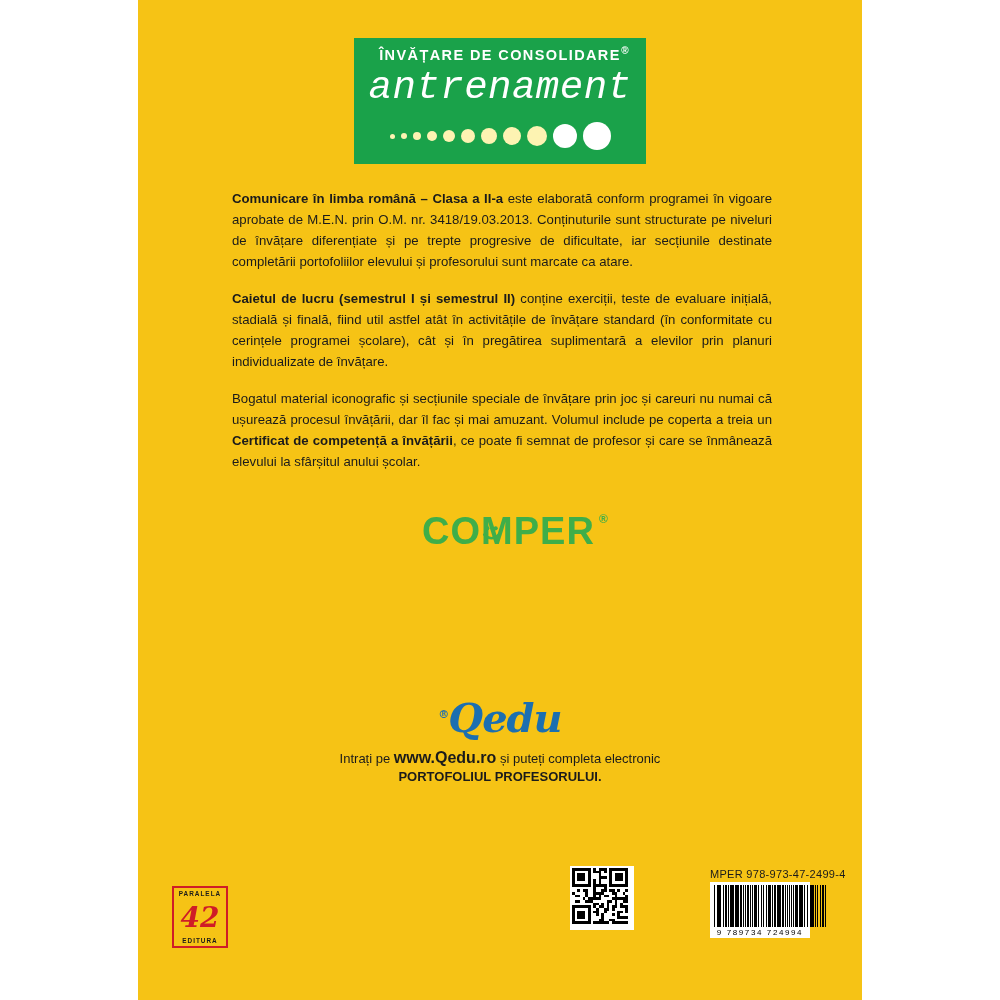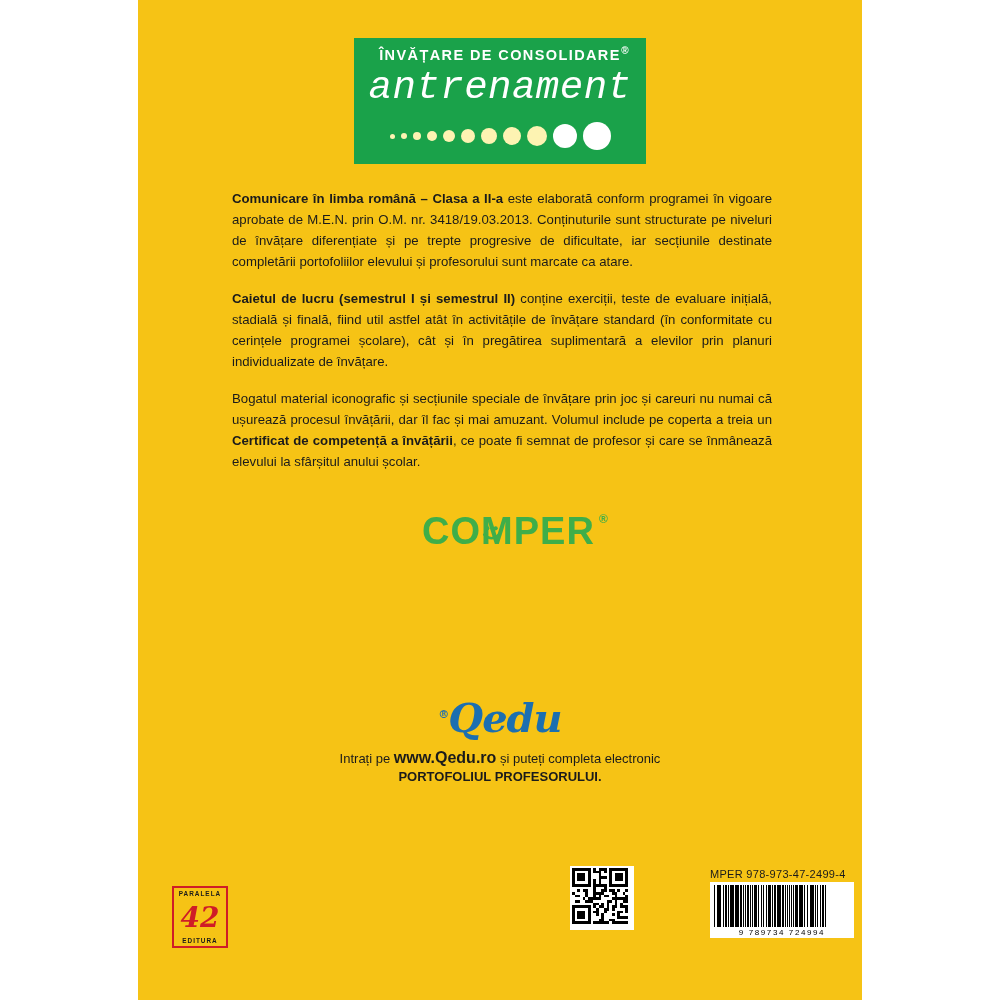--- a/index.html
+++ b/index.html
@@ -278,21 +278,21 @@
     top: 868px;
     font-size: 11px;
     color: #1b1b1b;
     letter-spacing: 0.3px;
     font-family: "Liberation Sans", sans-serif;
   }
   .barcode {
     position: absolute;
     left: 710px;
     top: 882px;
-    width: 144px;
+    width: 100px;
     height: 56px;
     background: #ffffff;
   }
   .bars {
     position: absolute;
     left: 4px;
     top: 3px;
     height: 42px;
     width: 114px;
     display: flex;

